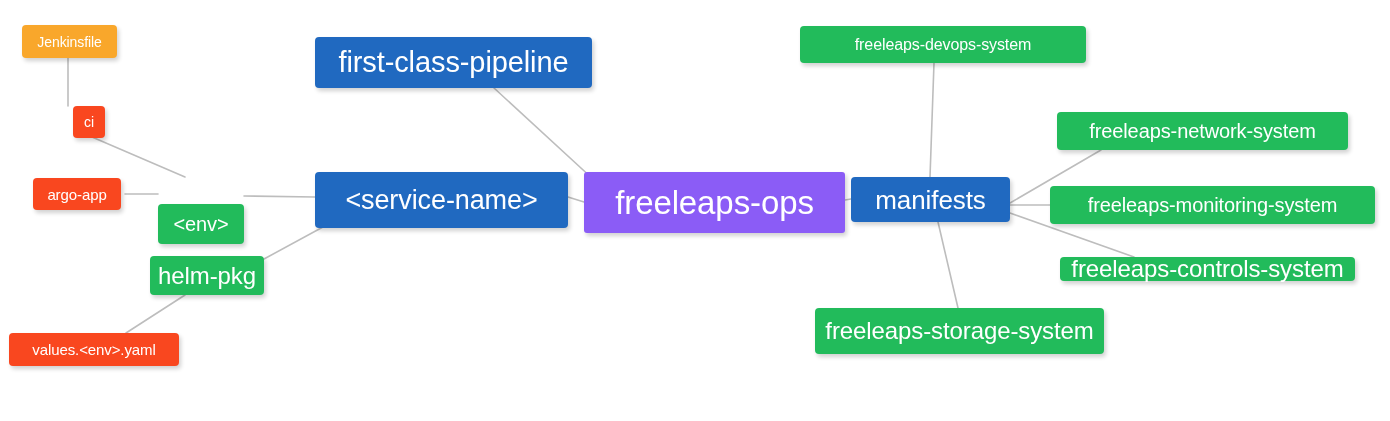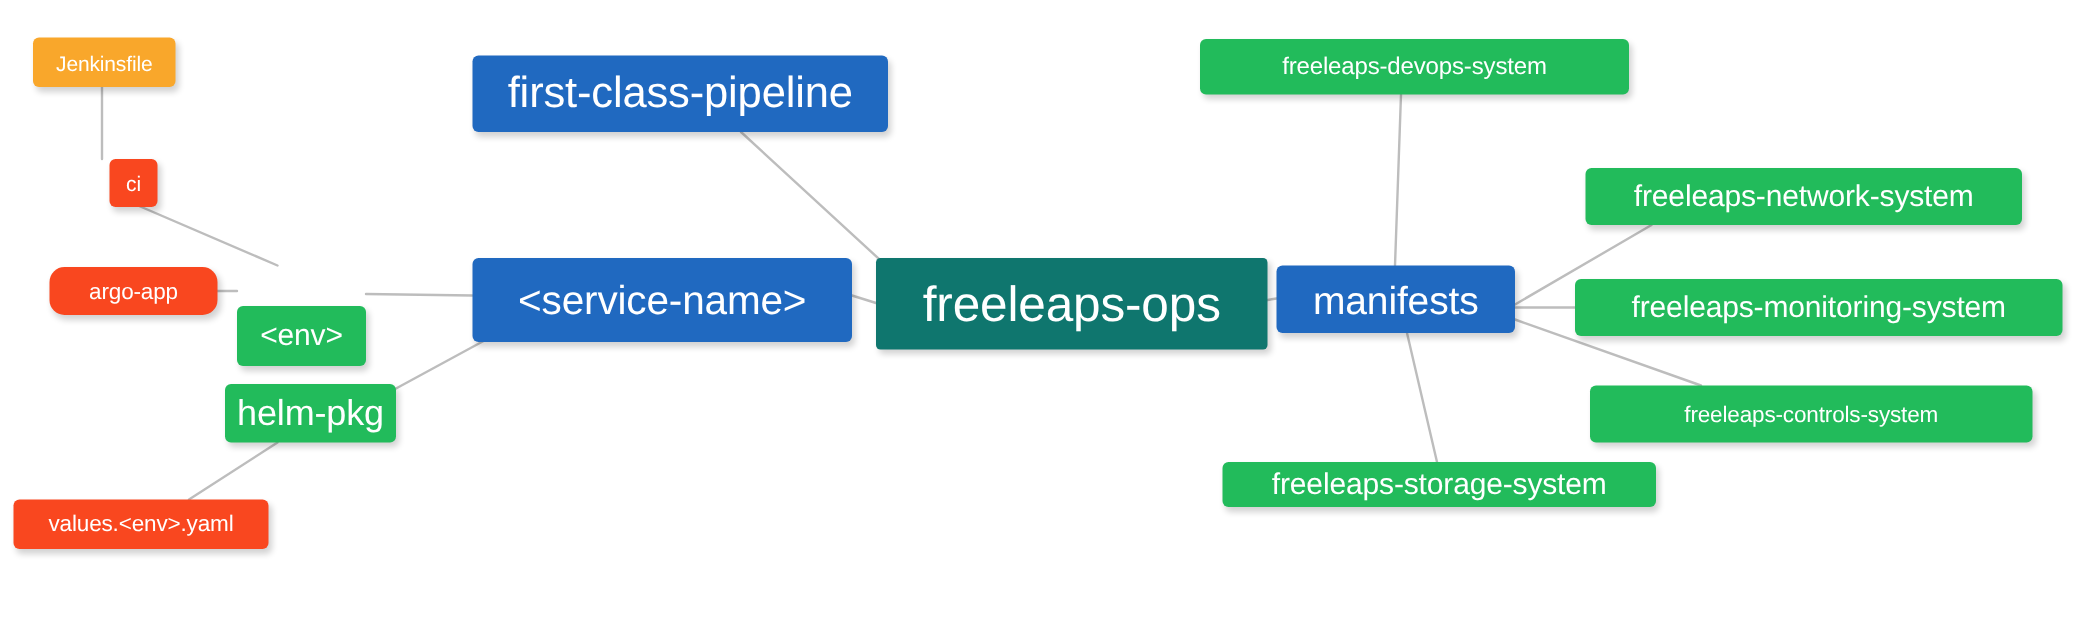--- a/index.html
+++ b/index.html
@@ -41,21 +41,21 @@
     justify-content: center;
     color: #ffffff;
     border-radius: 4px;
     white-space: nowrap;
     line-height: 1;
     box-shadow: 2px 3px 4px rgba(0,0,0,0.18);
     letter-spacing: -0.1px;
     user-select: none;
   }
   .node.root {
-    background: #0f766e;
+    background: #8b5cf6;
     border-radius: 3px;
   }
   .node.blue   { background: #2069c0; }
   .node.green  { background: #22bb5b; }
   .node.orange { background: #f9a72b; }
   .node.red    { background: #f9471f; }
 </style>
 </head>
 <body>
 
@@ -76,21 +76,21 @@
       <line x1="1010" y1="213" x2="1134" y2="257" class="edge" stroke="#bdbdbd"></line>
       <line x1="938" y1="222" x2="958" y2="308" class="edge" stroke="#bdbdbd"></line>
     </svg>
   <div id="node-layer">
       <div class="node orange" style="left: 22px; top: 25px; width: 95px; height: 33px; font-size: 14px;">
         <span>Jenkinsfile</span>
       </div>
       <div class="node red" style="left: 53px; top: 106px; width: 32px; height: 32px; font-size: 14px; margin-left: 20px;">
         <span>ci</span>
       </div>
-      <div class="node red" style="left: 33px; top: 178px; width: 112px; height: 32px; font-size: 15px; border-radius: 10px;">
+      <div class="node red" style="left: 33px; top: 178px; width: 88px; height: 32px; font-size: 15px;">
         <span>argo-app</span>
       </div>
       <div class="node green" style="left: 158px; top: 176px; width: 86px; height: 40px; font-size: 20px; margin-top: 28px;">
         <span>&lt;env&gt;</span>
       </div>
       <div class="node green" style="left: 150px; top: 256px; width: 114px; height: 39px; font-size: 24px; text-align: center;">
         <span>helm-pkg</span>
       </div>
       <div class="node red" style="left: 9px; top: 333px; width: 170px; height: 33px; font-size: 15px;">
         <span>values.&lt;env&gt;.yaml</span>
@@ -109,20 +109,20 @@
       </div>
       <div class="node green" style="left: 800px; top: 26px; width: 286px; height: 37px; font-size: 16px;">
         <span>freeleaps-devops-system</span>
       </div>
       <div class="node green" style="left: 1057px; top: 112px; width: 291px; height: 38px; font-size: 20px; text-align: center;">
         <span>freeleaps-network-system</span>
       </div>
       <div class="node green" style="left: 1050px; top: 186px; width: 325px; height: 38px; font-size: 20px;">
         <span>freeleaps-monitoring-system</span>
       </div>
-      <div class="node green" style="left: 1060px; top: 257px; width: 295px; height: 38px; font-size: 15px;">
+      <div class="node green" style="left: 1060px; top: 257px; width: 295px; height: 24px; font-size: 24px;">
         <span>freeleaps-controls-system</span>
       </div>
-      <div class="node green" style="left: 815px; top: 308px; width: 289px; height: 30px; font-size: 20px;">
+      <div class="node green" style="left: 815px; top: 308px; width: 289px; height: 46px; font-size: 24px;">
         <span>freeleaps-storage-system</span>
       </div>
     </div>
 </div>
 
 </body></html>

